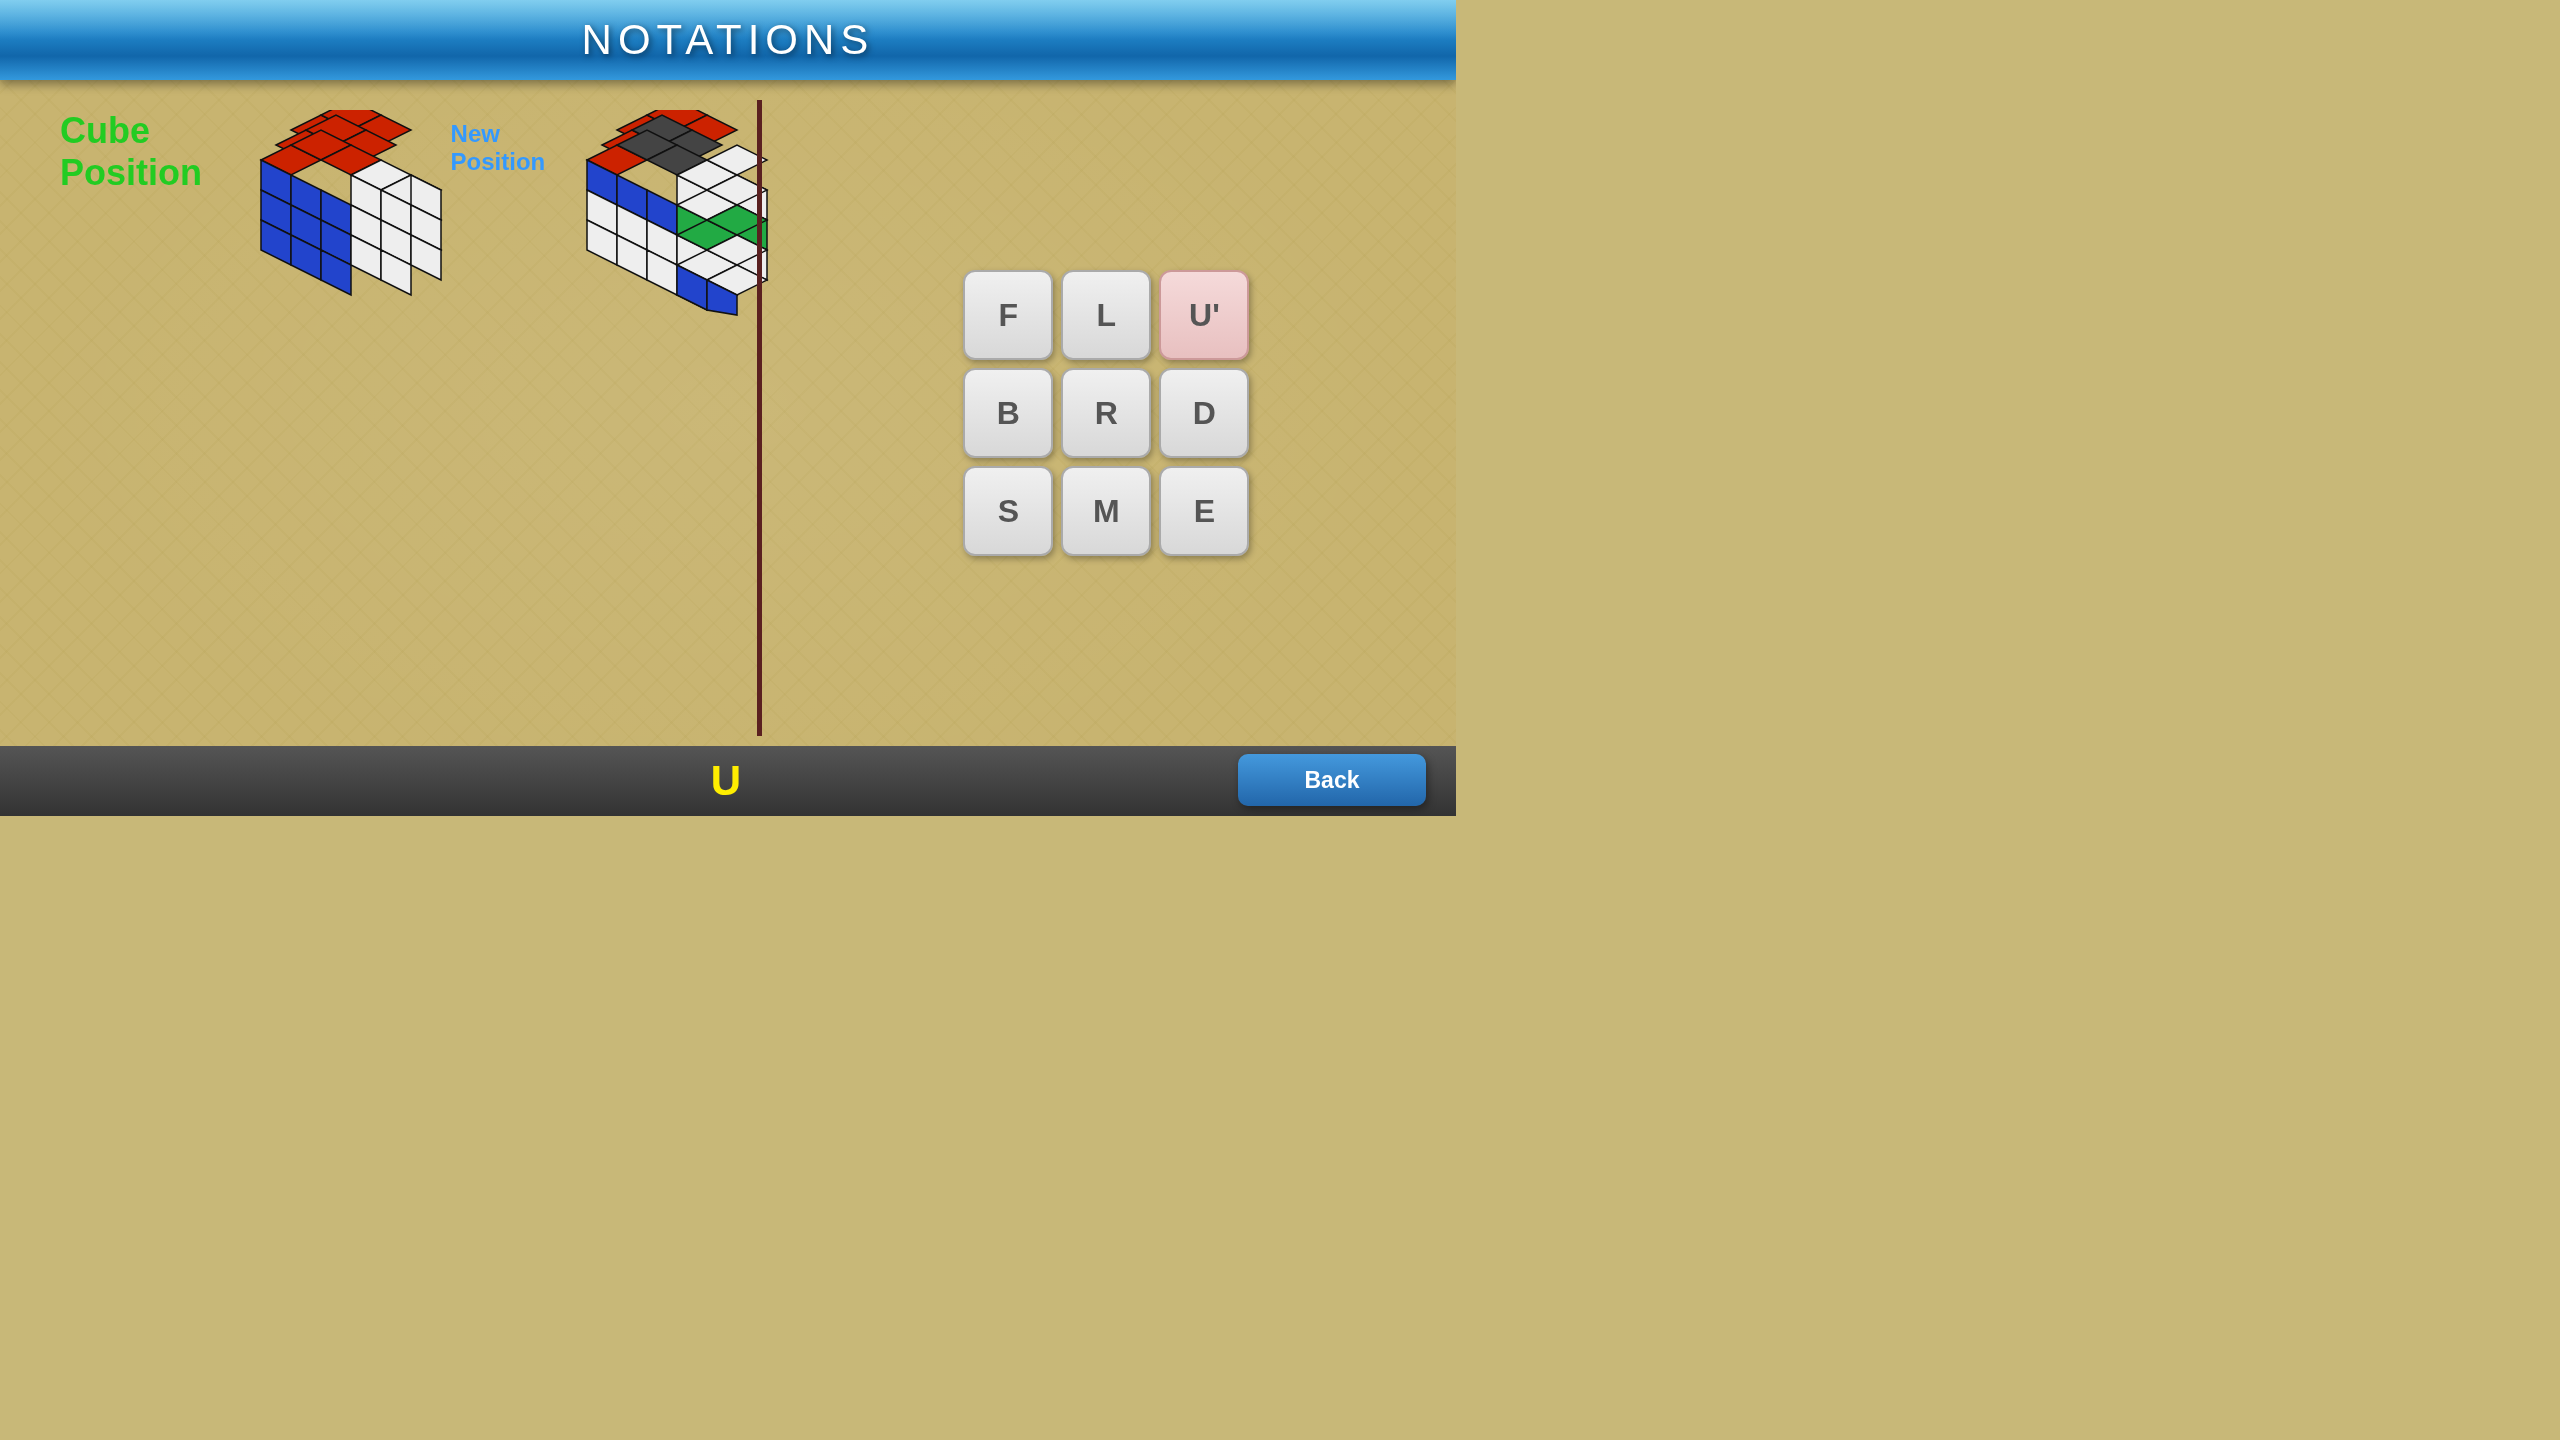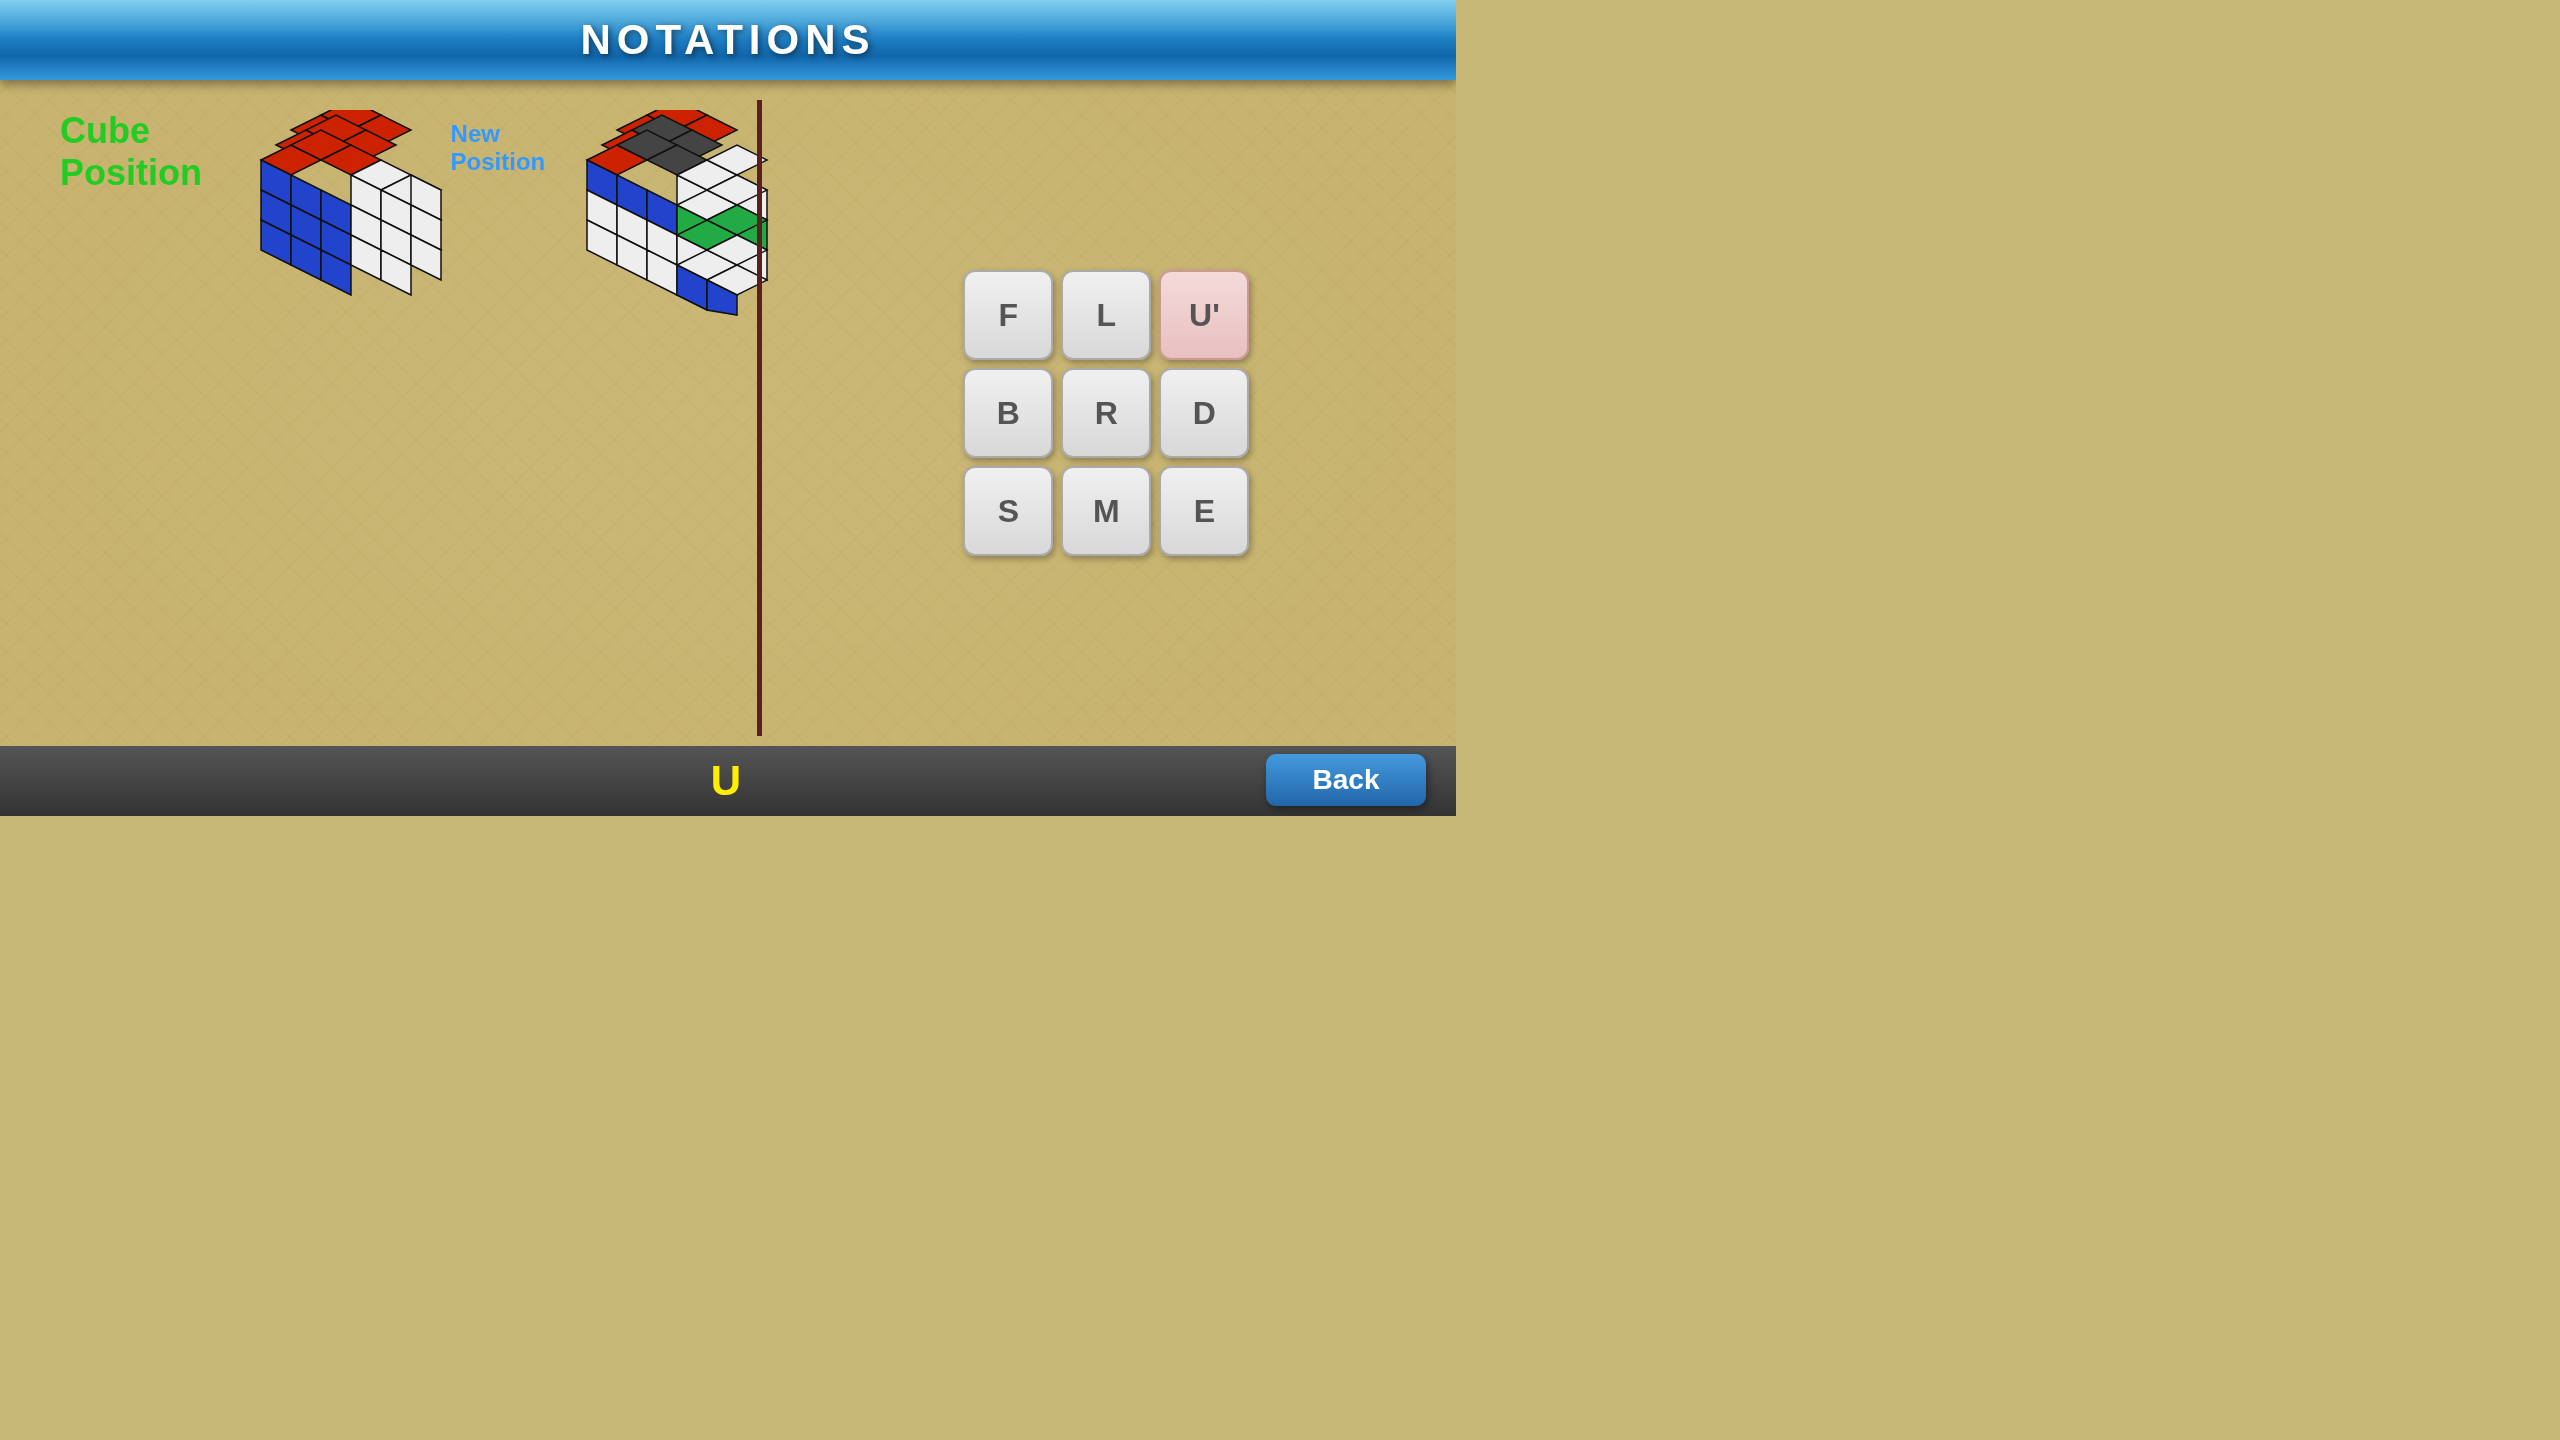--- a/index.html
+++ b/index.html
@@ -39,21 +39,21 @@
 
     .header::before {
       content: '';
       position: absolute;
       inset: 0;
       background: linear-gradient(180deg, rgba(255,255,255,0.3) 0%, transparent 50%);
     }
 
     .header-title {
       font-size: 42px;
-      font-weight: 700;
+      font-weight: 400;
       color: white;
       letter-spacing: 6px;
       text-shadow: 2px 2px 6px rgba(0,0,0,0.5);
       position: relative;
       z-index: 1;
     }
 
     
     .main {
       position: relative;
@@ -158,27 +158,27 @@
       font-size: 42px;
       font-weight: 900;
       color: #ffee00;
       letter-spacing: 4px;
     }
 
     .back-btn {
       position: absolute;
       right: 30px;
       bottom: 10px;
-      width: 160px;
+      width: 188px;
       height: 52px;
       background: linear-gradient(180deg, #4499dd 0%, #2266aa 100%);
       border: none;
       border-radius: 10px;
       color: white;
-      font-size: 28px;
+      font-size: 23px;
       font-weight: 700;
       cursor: pointer;
       box-shadow: 2px 3px 8px rgba(0,0,0,0.4);
     }
   </style>
 </head>
 <body>
 
 <div class="bg-texture"></div>
 

